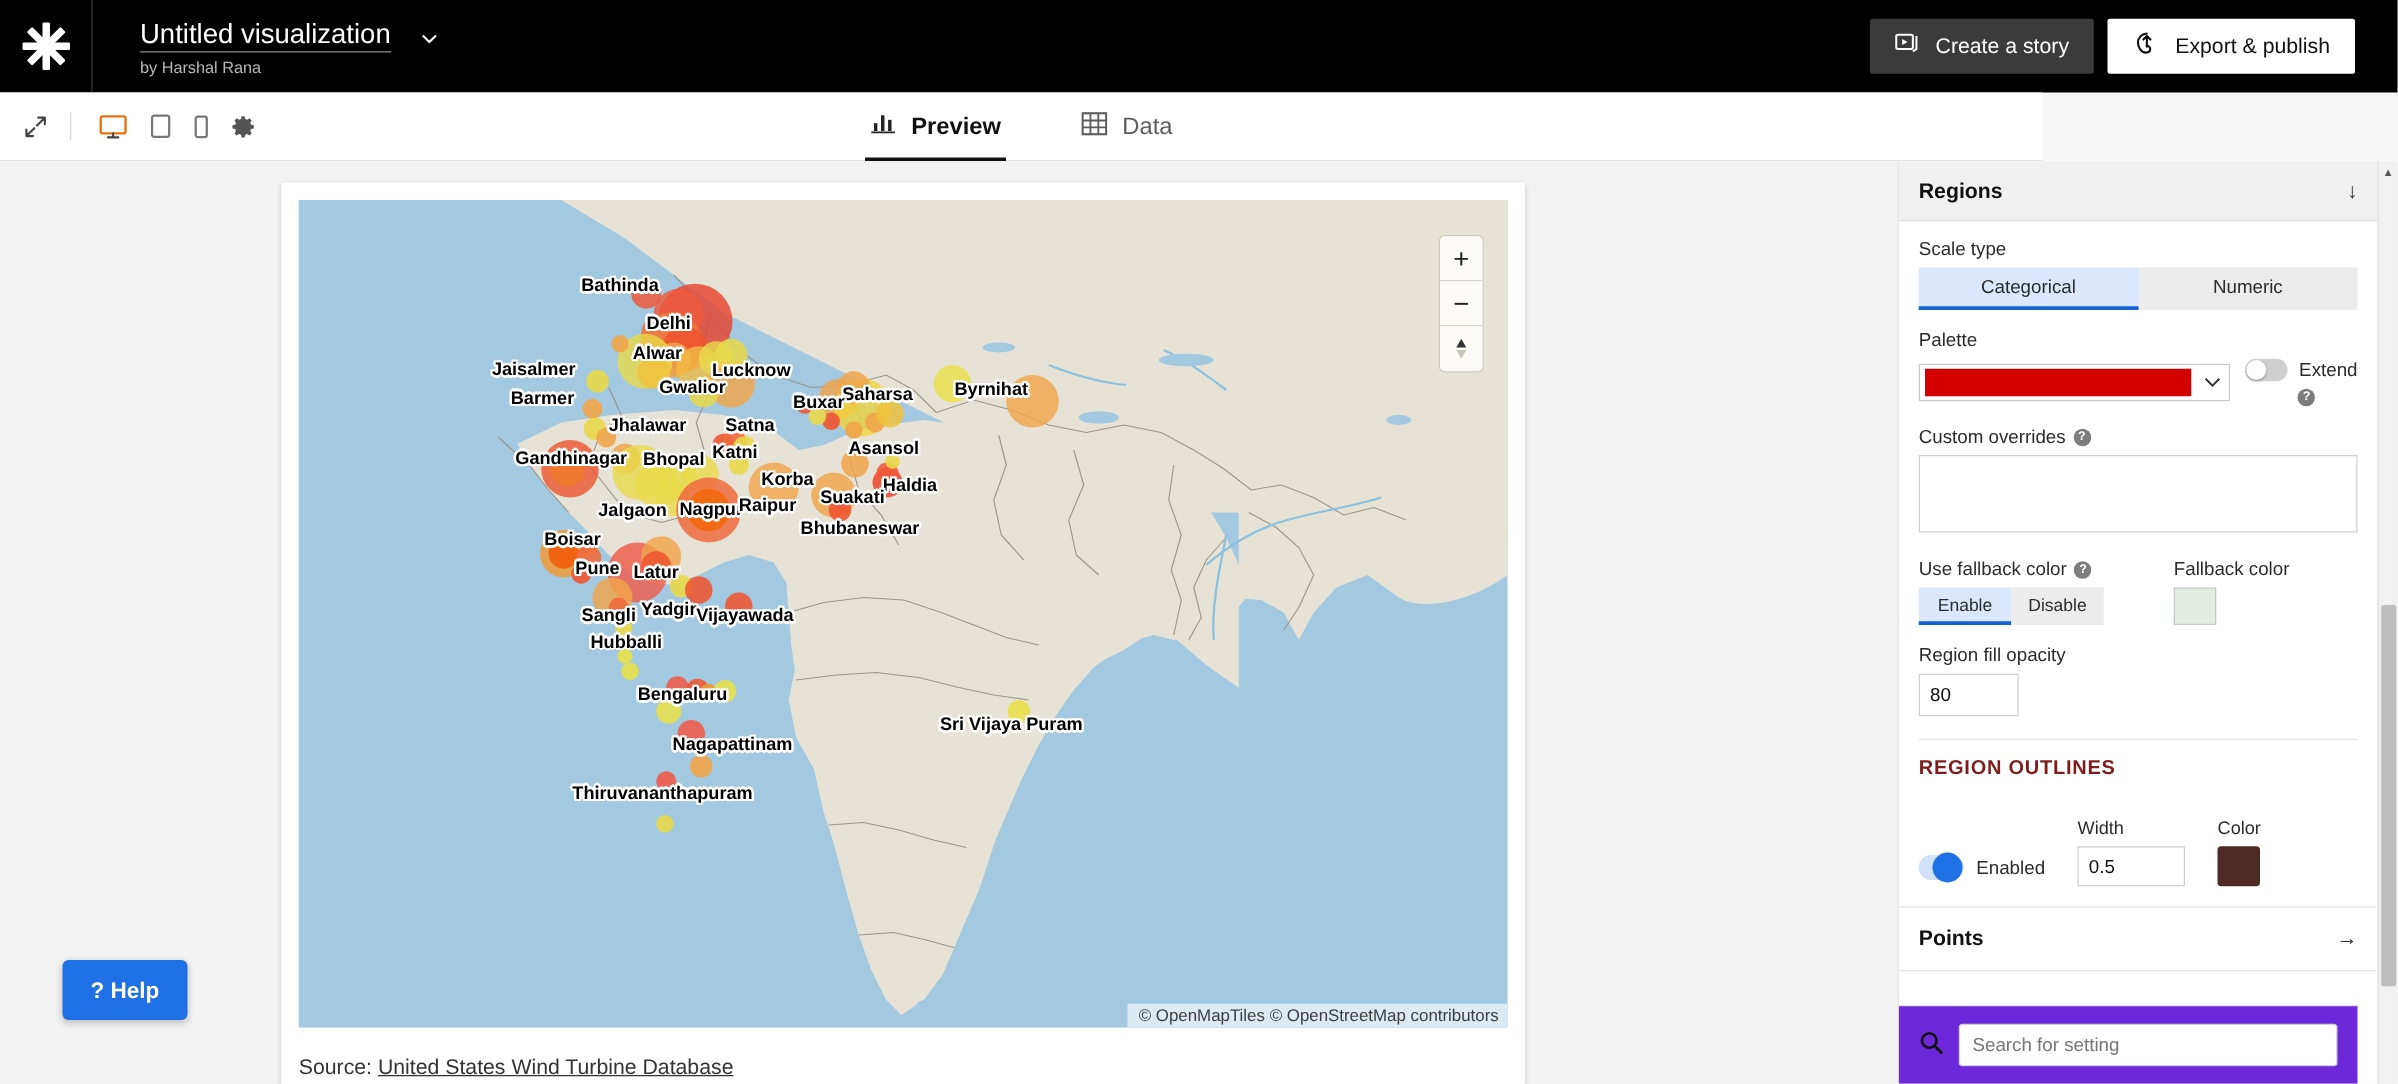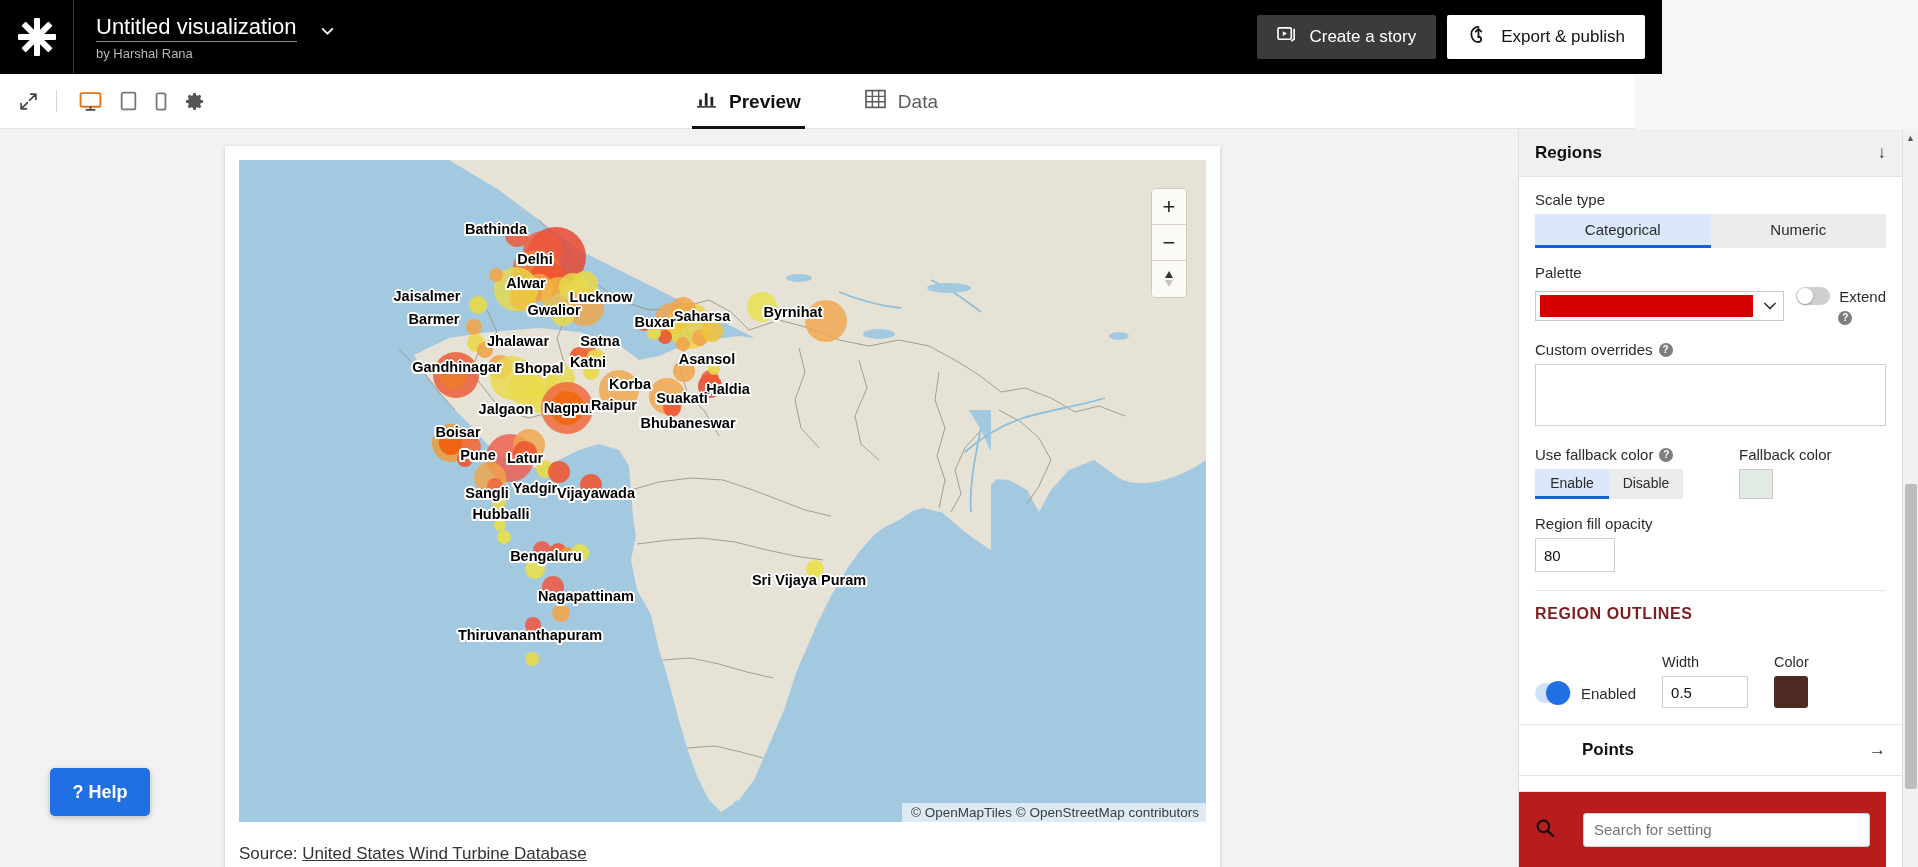--- a/index.html
+++ b/index.html
@@ -5,43 +5,43 @@
   * { box-sizing: border-box; margin: 0; padding: 0; }
   html, body {
     width: 1918px; height: 867px;
     font-family: "Liberation Sans", sans-serif;
     background: #f7f7f7;
     overflow: hidden;
   }
 
   
   .topbar {
-    position: absolute; top: 0; left: 0; width: 1662px; height: 74px;
-    background: #000; display: flex; align-items: center;
+    position: absolute; top: 0; left: 0; width: 1918px; height: 74px;
+    background: #000; display: flex; align-items: center; gap: 16px;
   }
   .logo-cell {
     width: 74px; height: 74px; display: flex; align-items: center;
     justify-content: center; border-right: 1px solid #3a3a3a;
   }
   .logo-star { width: 40px; height: 40px; }
   .title-block { margin-left: 22px; display: flex; align-items: center; }
   .title-texts { display: flex; flex-direction: column; }
   .viz-title {
     color: #fff; font-size: 22px; font-weight: 400;
     border-bottom: 1px solid #8c8c8c; padding-bottom: 1px; line-height: 26px;
     cursor: text;
   }
   .viz-author { color: #b7b7b7; font-size: 13px; margin-top: 4px; }
   .title-caret {
     margin-left: 22px; margin-bottom: 14px; color: #fff; cursor: pointer;
     display: inline-flex;
   }
   .topbar-actions {
     margin-left: auto; display: flex; align-items: flex-end; gap: 11px;
-    padding-right: 17px;
+    padding-right: 34px;
   }
   .btn-story {
     background: #3b3b3b; color: #fff; font-size: 17px; height: 44px;
     padding: 0 20px; display: flex; align-items: center; gap: 11px;
     border: none; border-radius: 2px; cursor: pointer;
     font-family: "Liberation Sans", sans-serif;
   }
   .btn-export {
     background: #fff; color: #111; font-size: 17px; height: 44px;
     padding: 0 20px; display: flex; align-items: center; gap: 11px;
@@ -217,27 +217,27 @@
                  font-size: 15px; color: #111; padding: 0 8px; outline: none;
                  font-family: "Liberation Sans", sans-serif; }
   .color-chip { width: 34px; height: 32px; background: #4d2a24; border-radius: 3px;
                 cursor: pointer; }
 
   .panel-row-collapsed {
     border-top: 1px solid #e4e4e4; border-bottom: 1px solid #e4e4e4;
     height: 52px; display: flex; align-items: center; padding: 0 16px; cursor: pointer;
     margin-top: 16px; background: #fff;
   }
-  .panel-row-collapsed h2 { font-size: 17px; font-weight: bold; color: #111; margin-left: 47px; }
+  .panel-row-collapsed h2 { font-size: 17px; font-weight: bold; color: #111; }
   .panel-row-collapsed .arrow { margin-left: auto; font-size: 17px; color: #333; }
 
   .search-row {
-    position: absolute; left: 0; right: 16px; bottom: 0; height: 76px;
-    background: #b91c1c; border-top: 1px solid #e4e4e4;
-    display: flex; align-items: center; padding: 0 16px; gap: 28px;
+    position: absolute; left: 0; right: 16px; bottom: 0; height: 63px;
+    background: #6d28d9; border-top: 1px solid #e4e4e4;
+    display: flex; align-items: center; padding: 0 16px; gap: 12px;
   }
   .search-input {
     flex: 1; height: 34px; border: 1px solid #cfcfcf; border-radius: 3px;
     background: #fff; font-size: 15px; color: #111; padding: 0 10px; outline: none;
     font-family: "Liberation Sans", sans-serif;
   }
 
   
   .scroll-track {
     position: absolute; right: 0; top: 0; width: 16px; height: 738px;

